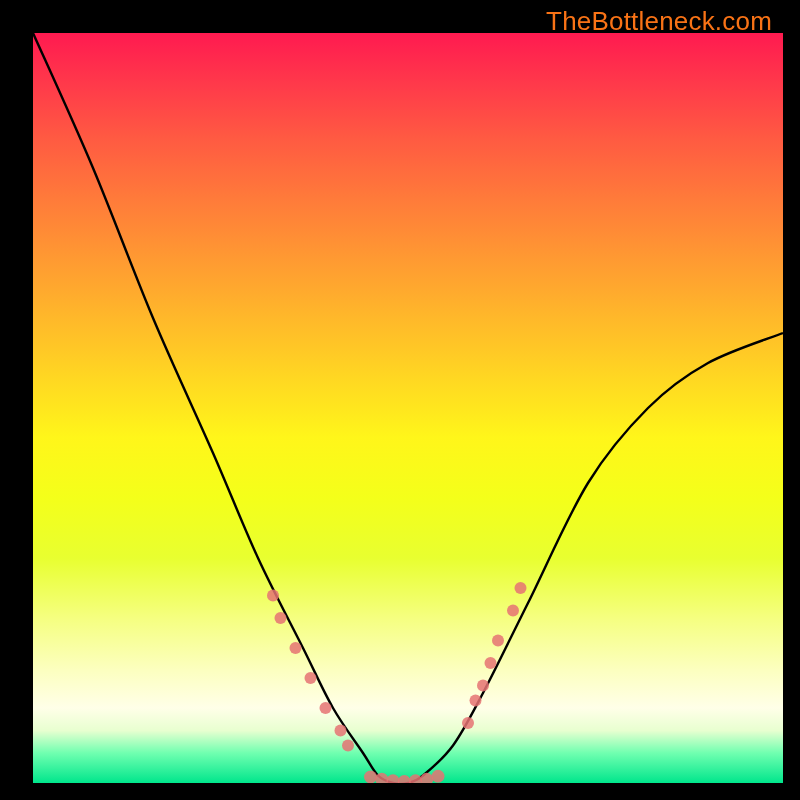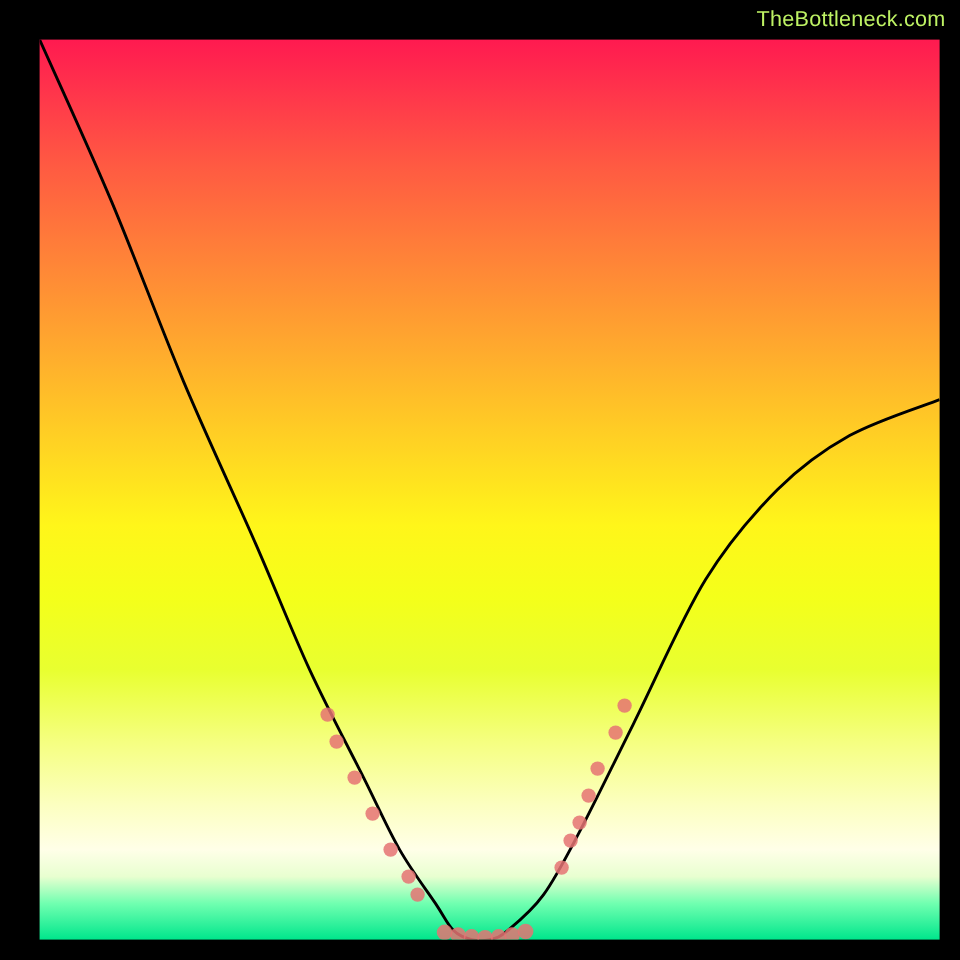--- a/index.html
+++ b/index.html
@@ -40,23 +40,23 @@
       #fcffc0 85%,
       #ffffe8 90%,
       #e8ffd0 93%,
       #70ffb0 96%,
       #00e68c 100%
     );
   }
   .watermark {
     position: absolute;
     top: 6px;
-    right: 12px;
-    color: #bef264;
-    font-size: 18px;
+    right: 28px;
+    color: #f97316;
+    font-size: 26px;
     font-weight: 500;
     letter-spacing: 0.2px;
     z-index: 20;
   }
   svg.curve {
     position: absolute;
     left: 0;
     top: 0;
     width: 750px;
     height: 750px;

